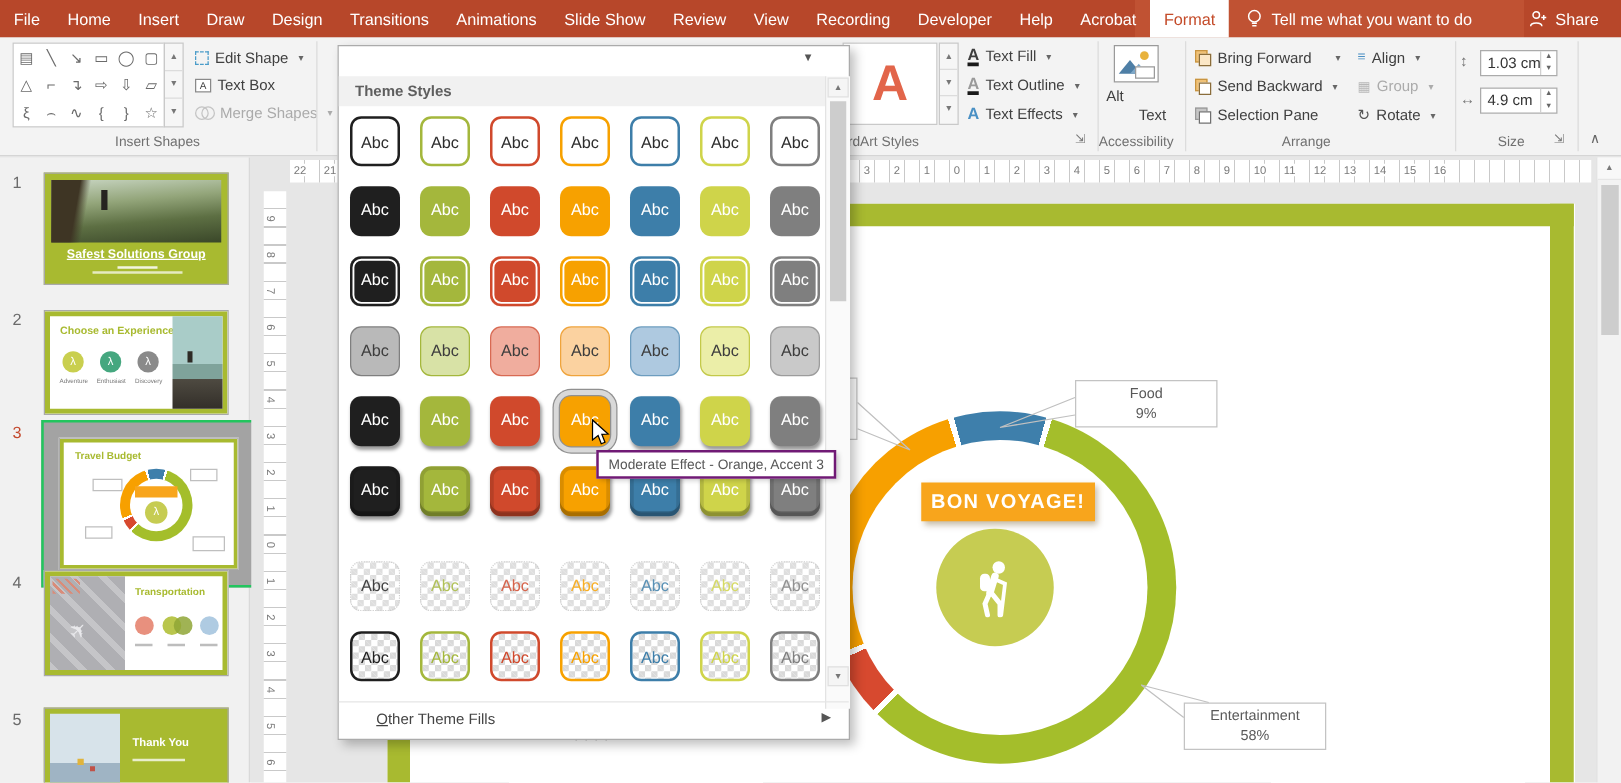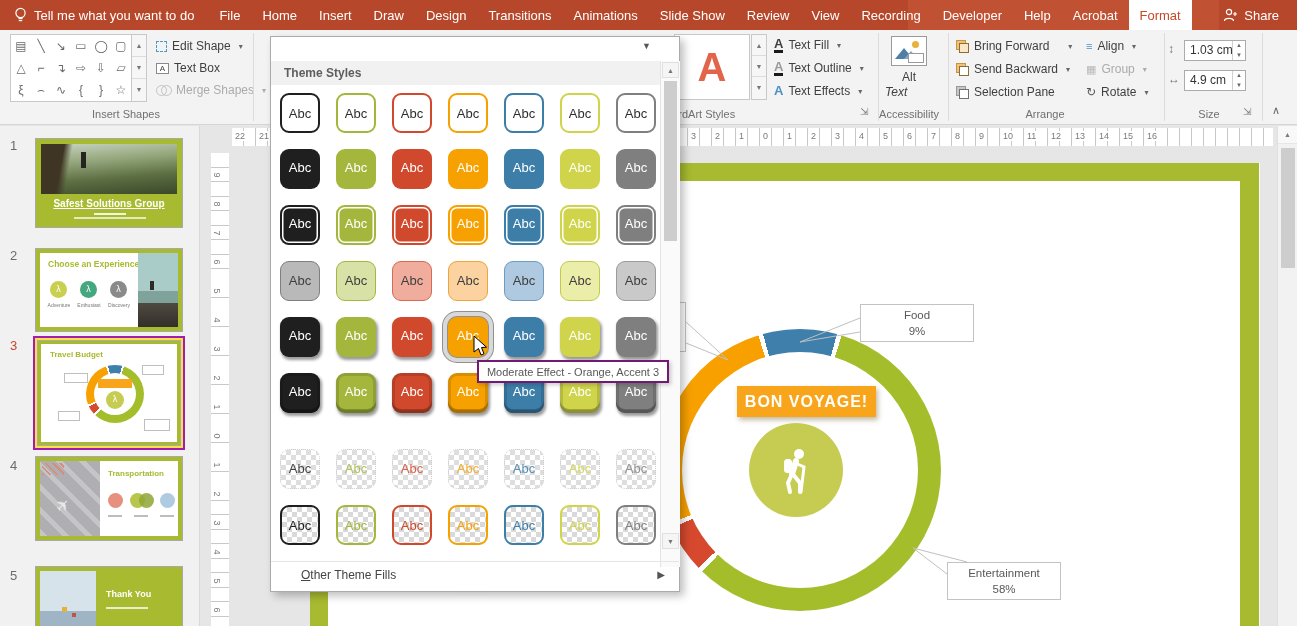--- a/index.html
+++ b/index.html
@@ -68,21 +68,21 @@
   
   .size-field { position:absolute; width:62px; height:21px; background:#fff; border:1px solid #ABABAB; font-size:12px; color:#333; line-height:19px; padding-left:5px; }
   .spin { position:absolute; right:0; top:0; width:13px; height:19px; border-left:1px solid #D0D0D0; }
   .spin div { height:9.5px; font-size:6px; color:#666; text-align:center; line-height:9px; }
   .size-ic { position:absolute; font-size:12px; color:#777; }
 
   
   #thumbs { position:absolute; left:0; top:126px; width:200px; height:500px; background:#F1F1F1; border-right:1px solid #D9D9D9; }
   .slidenum { position:absolute; left:10px; font-size:13px; color:#6B6B6B; }
   .thumb { position:absolute; left:35px; width:148px; background:#fff; border:1px solid #A9A9A9; overflow:hidden; }
-  .thumb-sel-wrap { position:absolute; left:33px; border:2px solid #a21caf; background:#fde047; padding:2px; }
+  .thumb-sel-wrap { position:absolute; left:33px; border:2px solid #22c55e; background:#a3a3a3; padding:12px; }
   .thumb-sel-wrap .thumb { position:relative; left:0; border:1px solid #ABABAB; }
   .greenframe { position:absolute; inset:0; box-shadow:inset 0 0 0 4px #A8BA30; }
 
   
   .s1 { background:#A8BA30; }
   .s1 .photo { position:absolute; left:5px; right:5px; top:5px; height:50px;
     background:linear-gradient(175deg,#C9D6C3 0%,#93A57A 35%,#5D6F43 65%,#3A4729 100%); }
   .s1 .photo::before { content:""; position:absolute; left:0; top:0; width:34px; height:100%; background:linear-gradient(100deg,#3E3524 0 55%,transparent 75%); }
   .s1 .photo::after { content:""; position:absolute; left:40px; top:8px; width:5px; height:16px; background:#262420; }
   .s1 .t { position:absolute; left:0; right:0; top:59px; text-align:center; font-size:10px; font-weight:bold; color:#fff; text-decoration:underline; }
@@ -176,45 +176,45 @@
   #tooltip { position:absolute; left:477px; top:360px; width:192px; height:23px; background:#fff; border:2px solid #701a75;
     box-shadow:2px 2px 4px rgba(0,0,0,.2); font-size:11px; color:#575757; text-align:center; line-height:21px; z-index:60; white-space:nowrap; }
   #cursor { position:absolute; left:473px; top:335px; z-index:70; }
 </style>
 </head>
 <body>
 
 <div id="app">
 
   <div id="tabbar">
-    <div id="tellme">
-      <svg width="13" height="16" viewBox="0 0 13 16">
-          <circle cx="6.5" cy="6" r="4.6" fill="none" stroke="#fff" stroke-width="1.2"></circle>
-          <rect x="4.5" y="11" width="4" height="1.2" fill="#fff"></rect>
-          <rect x="4.8" y="13" width="3.4" height="1.2" fill="#fff"></rect>
-        </svg>
-      <span>Tell me what you want to do</span>
-    </div>
     <div id="tabs" style="display:flex;">
         <div class="tab">File</div>
         <div class="tab">Home</div>
         <div class="tab">Insert</div>
         <div class="tab">Draw</div>
         <div class="tab">Design</div>
         <div class="tab">Transitions</div>
         <div class="tab">Animations</div>
         <div class="tab">Slide Show</div>
         <div class="tab">Review</div>
         <div class="tab">View</div>
         <div class="tab">Recording</div>
         <div class="tab">Developer</div>
         <div class="tab">Help</div>
         <div class="tab">Acrobat</div>
         <div class="tab active">Format</div>
       </div>
+    <div id="tellme">
+      <svg width="13" height="16" viewBox="0 0 13 16">
+          <circle cx="6.5" cy="6" r="4.6" fill="none" stroke="#fff" stroke-width="1.2"></circle>
+          <rect x="4.5" y="11" width="4" height="1.2" fill="#fff"></rect>
+          <rect x="4.8" y="13" width="3.4" height="1.2" fill="#fff"></rect>
+        </svg>
+      <span>Tell me what you want to do</span>
+    </div>
     <div id="share">
       <svg width="15" height="14" viewBox="0 0 15 14">
           <circle cx="6" cy="4" r="2.6" fill="none" stroke="#fff" stroke-width="1.2"></circle>
           <path d="M1.5 13 C1.5 9.5 10.5 9.5 10.5 13" fill="none" stroke="#fff" stroke-width="1.2"></path>
           <path d="M12 4 v4 M10 6 h4" stroke="#fff" stroke-width="1.2"></path>
         </svg>
       <span>Share</span>
     </div>
   </div>
 
@@ -287,22 +287,22 @@
     <div class="launcher" style="left:860px; top:76px;">⇲</div>
     <div class="vdiv" style="left:878px;"></div>
 
     <div>
       <div id="alt-icon">
         <span class="sun"></span>
           <span class="mtn"></span>
           <span class="mtn2"></span>
           <span class="doc"></span>
       </div>
-      <div class="rbtn-txt" style="position:absolute; left:885px; top:40px; width:48px; text-align:center;">Alt</div>
-      <div class="rbtn-txt" style="position:absolute; left:885px; top:55px; width:48px; text-align:left;font-style:italic;">Text</div>
+      <div class="rbtn-txt" style="position:absolute; left:885px; top:40px; width:48px; ">Alt</div>
+      <div class="rbtn-txt" style="position:absolute; left:885px; top:55px; width:48px; text-align:right;">Text</div>
     </div>
     <div class="grp-label" style="left:874px; top:78px; width:70px;">Accessibility</div>
     <div class="vdiv" style="left:948px;"></div>
 
     <div class="arr-row" style="left:956px; top:7px;">
       <span class="ic-sq2 ic-bf"></span>
       <span class="rbtn-txt">Bring Forward</span>
       <span class="dd" style="margin-left:14px;">▾</span>
     </div>
     <div class="arr-row" style="left:956px; top:30px;">

